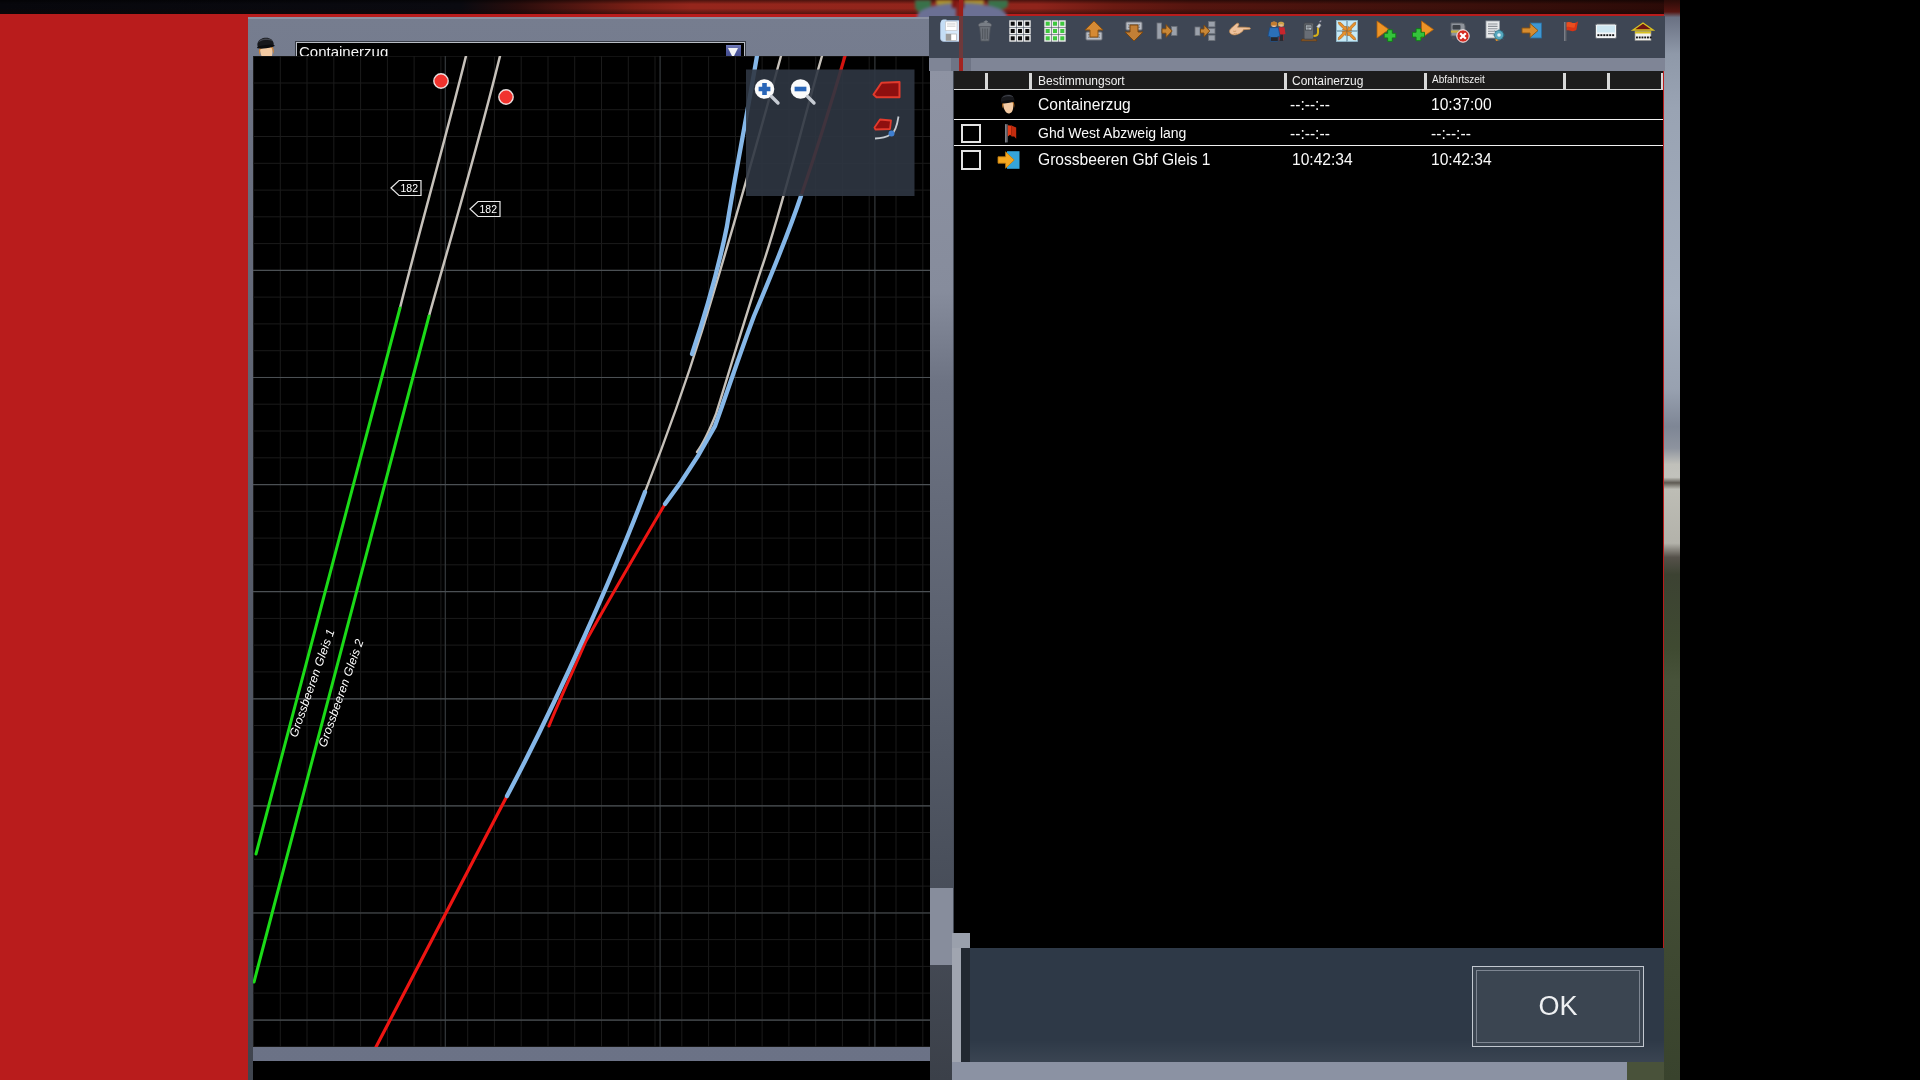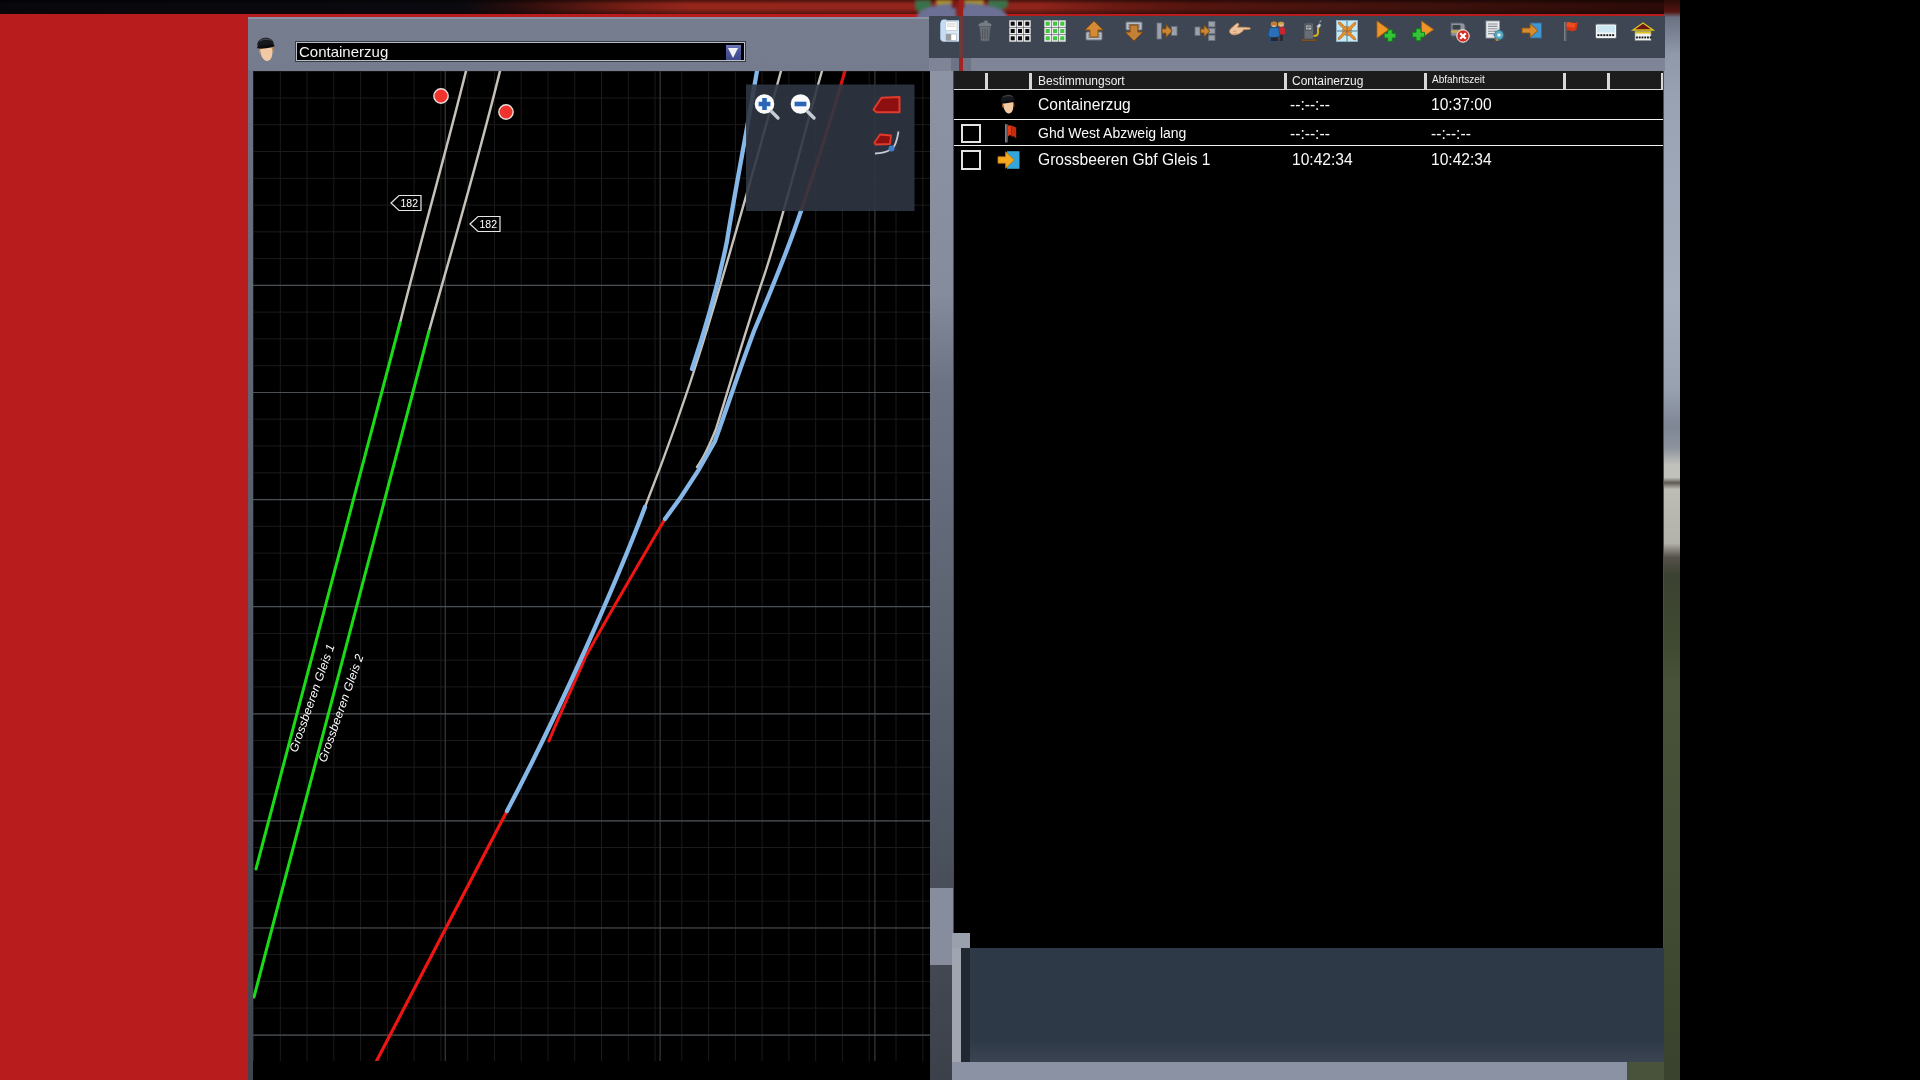--- a/index.html
+++ b/index.html
@@ -35,21 +35,21 @@
 <path d="M3.6 5.8c1.6-2.4 4.2-3.3 7.4-3.3s5.8.9 7.4 3.3c-2.1-1.3-4.4-1.8-7.4-1.8s-5.3.5-7.4 1.8z" fill="#40434c"></path>
 <ellipse cx="11" cy="10.6" rx="9" ry="1.7" fill="#0c0d10"></ellipse>
 </g>
 </svg></div>
   <div class="abs" style="left:48px;top:25px;width:449px;height:19px;background:#000;border:1px solid #b9bdc5;box-shadow:0 0 0 1px #383d47">
     <div class="abs" style="left:2px;top:0;width:300px;height:17px;font-size:15px;line-height:18px;color:#f4f4f4">Containerzug</div>
     <div class="abs" style="right:3px;top:1.5px;width:15px;height:15.5px;background:linear-gradient(#707ab8 0,#4d579c 40%,#3e4888 100%)">
       <div class="abs" style="left:2px;top:3.5px;width:0;height:0;border-left:5.5px solid transparent;border-right:5.5px solid transparent;border-top:10px solid #f2f3f6"></div>
     </div>
   </div>
-  <div class="abs" style="left:5px;top:54px;width:677px;height:991px;background:#000;overflow:hidden"><svg width="677" height="991" viewBox="253 70 677 991">
+  <div class="abs" style="left:5px;top:39px;width:677px;height:991px;background:#000;overflow:hidden"><svg width="677" height="991" viewBox="253 70 677 991">
 <g stroke="#1b1b1b" stroke-width="1" fill="none">
             <path d="M253.5 70V1061M280.3 70V1061M307.0 70V1061M333.8 70V1061M360.6 70V1061M387.4 70V1061M414.1 70V1061M440.9 70V1061M467.7 70V1061M494.4 70V1061M521.2 70V1061M548.0 70V1061M574.7 70V1061M601.5 70V1061M628.3 70V1061M655.0 70V1061M681.8 70V1061M708.6 70V1061M735.4 70V1061M762.1 70V1061M788.9 70V1061M815.7 70V1061M842.4 70V1061M869.2 70V1061M896.0 70V1061M922.8 70V1061"></path>
             <path d="M253 70.2H930M253 97.0H930M253 123.7H930M253 150.5H930M253 177.3H930M253 204.1H930M253 230.8H930M253 257.6H930M253 284.4H930M253 311.1H930M253 337.9H930M253 364.7H930M253 391.4H930M253 418.2H930M253 445.0H930M253 471.8H930M253 498.5H930M253 525.3H930M253 552.1H930M253 578.8H930M253 605.6H930M253 632.4H930M253 659.1H930M253 685.9H930M253 712.7H930M253 739.5H930M253 766.2H930M253 793.0H930M253 819.8H930M253 846.5H930M253 873.3H930M253 900.1H930M253 926.8H930M253 953.6H930M253 980.4H930M253 1007.1H930M253 1033.9H930M253 1060.7H930"></path>
           </g>
 <g stroke="#35393c" stroke-width="1.2" fill="none">
             <path d="M445.3 70V1061M660.1 70V1061M874.9 70V1061"></path>
           </g>
 <g stroke="#4b5054" stroke-width="1.2" fill="none">
             <path d="M253 284.4H930M253 391.5H930M253 498.6H930M253 605.7H930M253 712.8H930M253 819.9H930M253 927.0H930M253 1034.1H930"></path>
           </g>
@@ -307,20 +307,21 @@
 <rect x="10" y="1.2" width="12.5" height="17.6" fill="#35a5da"></rect>
 <path d="M1 6.8h7.6V1.8L17.2 10 8.6 18.2V13.2H1z" fill="#f5a71f" stroke="#c07c10" stroke-width="0.8"></path>
 </svg></div>
   <div class="abs" style="left:84px;top:80px;font-size:15.6px;color:#fafafa">Grossbeeren Gbf Gleis 1</div>
   <div class="abs" style="left:338px;top:80px;font-size:15.6px;color:#fafafa">10:42:34</div>
   <div class="abs" style="left:477px;top:80px;font-size:15.6px;color:#fafafa">10:42:34</div>
 </div>
 
 <div class="abs" style="left:970px;top:948px;width:694px;height:114px;background:#2e3947">
   <div class="abs" style="left:0;bottom:0;width:694px;height:22px;background:linear-gradient(rgba(255,255,255,0),rgba(255,255,255,0.06))"></div>
+  <div class="abs" style="left:502px;top:18px;width:172px;height:81px;background:#3b4551;border:1.6px solid #c2c8d0;box-shadow:inset 0 0 0 3px #3b4551, inset 0 0 0 4px #7e8692;color:#eef0f2;font-size:27px;text-align:center;line-height:78px">OK</div>
 </div>
 <div class="abs" style="left:952px;top:1062px;width:675px;height:18px;background:#8b92a3"></div>
 <div class="abs" style="left:1627px;top:1062px;width:37px;height:18px;background:#49523a"></div>
 <div class="abs" style="left:952px;top:933px;width:18px;height:15px;background:#9aa0ac"></div>
 <div class="abs" style="left:952px;top:948px;width:9px;height:114px;background:#a0a5b0"></div>
 <div class="abs" style="left:961px;top:948px;width:9px;height:114px;background:#222831"></div>
 
 <div class="abs" style="left:958.5px;top:0;width:4px;height:16px;background:#9b1e18"></div>
 <div class="abs" style="left:958.5px;top:16px;width:4px;height:42px;background:#6e393b"></div>
 <div class="abs" style="left:958.5px;top:58px;width:4px;height:13px;background:#a32320"></div>

